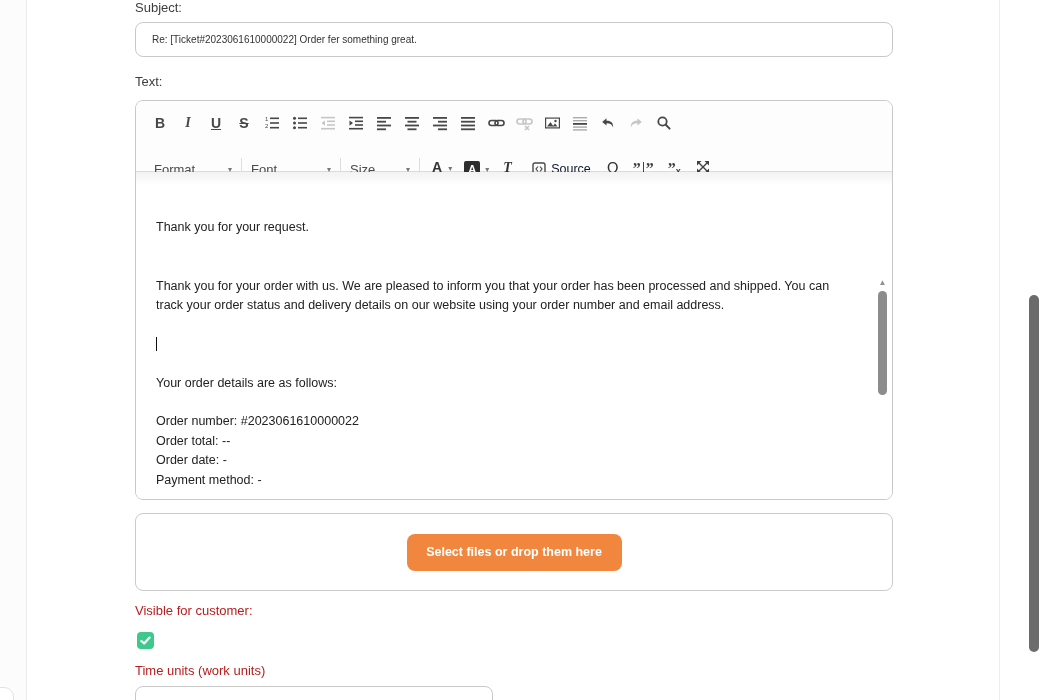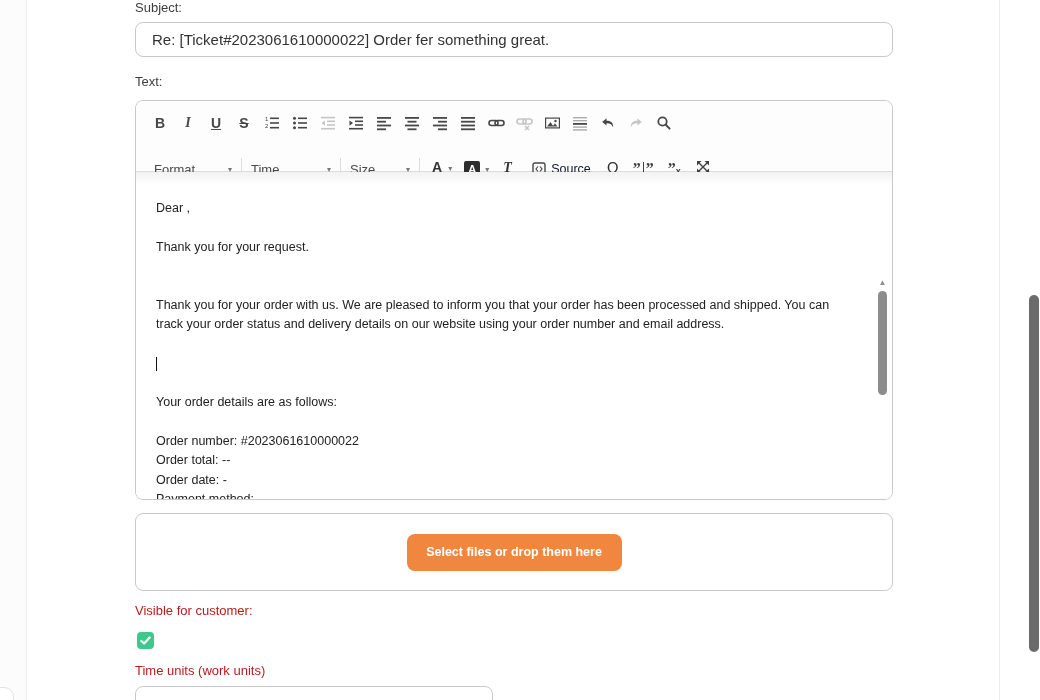--- a/index.html
+++ b/index.html
@@ -10,21 +10,21 @@
   
   .left-strip { position:absolute; left:0; top:0; width:27px; height:700px; background:#fcfcfc; border-right:1px solid #eaeaea; }
   .right-border { position:absolute; left:999px; top:0; width:1px; height:700px; background:#ededed; }
   .peek-card { position:absolute; left:-32px; top:687px; width:46px; height:40px; background:#fff; border:1px solid #e2e2e2; border-radius:10px; }
   .page-scrollbar-thumb { position:absolute; left:1029px; top:295px; width:10px; height:357px; background:#6b6b6b; border-radius:5px; }
 
   .field-label { position:absolute; left:135px; font-size:13px; color:#3d3d3d; }
   .field-label.muted { color:#b91c1c; }
 
   
-  .subject-input { position:absolute; left:135px; top:22px; width:758px; height:35px; border:1px solid #c9c9c9; border-radius:8px; background:#fff; font-family:"Liberation Sans",sans-serif; font-size:15px; color:#333; padding:0 16px; outline:none; }
+  .subject-input { position:absolute; left:135px; top:22px; width:758px; height:35px; border:1px solid #c9c9c9; border-radius:8px; background:#fff; font-family:"Liberation Sans",sans-serif; font-size:10px; color:#333; padding:0 16px; outline:none; }
 
   
   .editor { position:absolute; left:135px; top:100px; width:758px; height:400px; border:1px solid #c9c9c9; border-radius:8px; background:#fff; overflow:hidden; }
   .ed-toolbar { height:71px; background:#fdfdfd; border-bottom:1px solid #dcdcdc; padding-top:8px; }
   .tb-row { display:flex; align-items:center; }
   .tb-row1 { padding-left:10px; }
   .tb-row2 { padding-left:18px; margin-top:20px; }
   .tb-btn { width:28px; height:27px; display:flex; align-items:center; justify-content:center; cursor:pointer; flex:0 0 auto; }
   .tb-btn svg { display:block; }
   .glyph { font-size:14px; color:#474747; line-height:1; }
@@ -232,21 +232,21 @@
         </div>
       </div>
 
       <div class="tb-row tb-row2">
         <div class="dd-btn" style="width:78px;">
           <span>Format</span>
           <span class="dd-caret">▾</span>
         </div>
         <div class="tb-sep"></div>
         <div class="dd-btn" style="width:80px;">
-          <span>Time</span>
+          <span>Font</span>
           <span class="dd-caret">▾</span>
         </div>
         <div class="tb-sep"></div>
         <div class="dd-btn" style="width:60px;">
           <span>Size</span>
           <span class="dd-caret">▾</span>
         </div>
         <div class="tb-sep"></div>
         <div class="acolor">
           <span class="aletter">A</span>
@@ -282,21 +282,20 @@
                 <path d="M2 14 L2 9.5 L6.5 14 Z"></path>
                 <path d="M14 14 L9.5 14 L14 9.5 Z"></path>
               </g>
               <path d="M4 4 L12 12 M12 4 L4 12" stroke="#3f3f3f" stroke-width="1.4"></path>
             </svg>
         </div>
       </div>
     </div>
 
     <div class="ed-content">
-      <div class="ed-line"><span>Dear ,</span></div>
       <div class="ed-line"><span></span></div>
       <div class="ed-line"><span>Thank you for your request.</span></div>
       <div class="ed-line"><span></span></div>
       <div class="ed-line"><span></span></div>
       <div class="ed-line"><span>Thank you for your order with us. We are pleased to inform you that your order has been processed and shipped. You can track your order status and delivery details on our website using your order number and email address.</span></div>
       <div class="ed-line"><span></span></div>
       <div class="ed-line"><span></span><span class="caret"></span></div>
       <div class="ed-line"><span></span></div>
       <div class="ed-line"><span>Your order details are as follows:</span></div>
       <div class="ed-line"><span></span></div>

